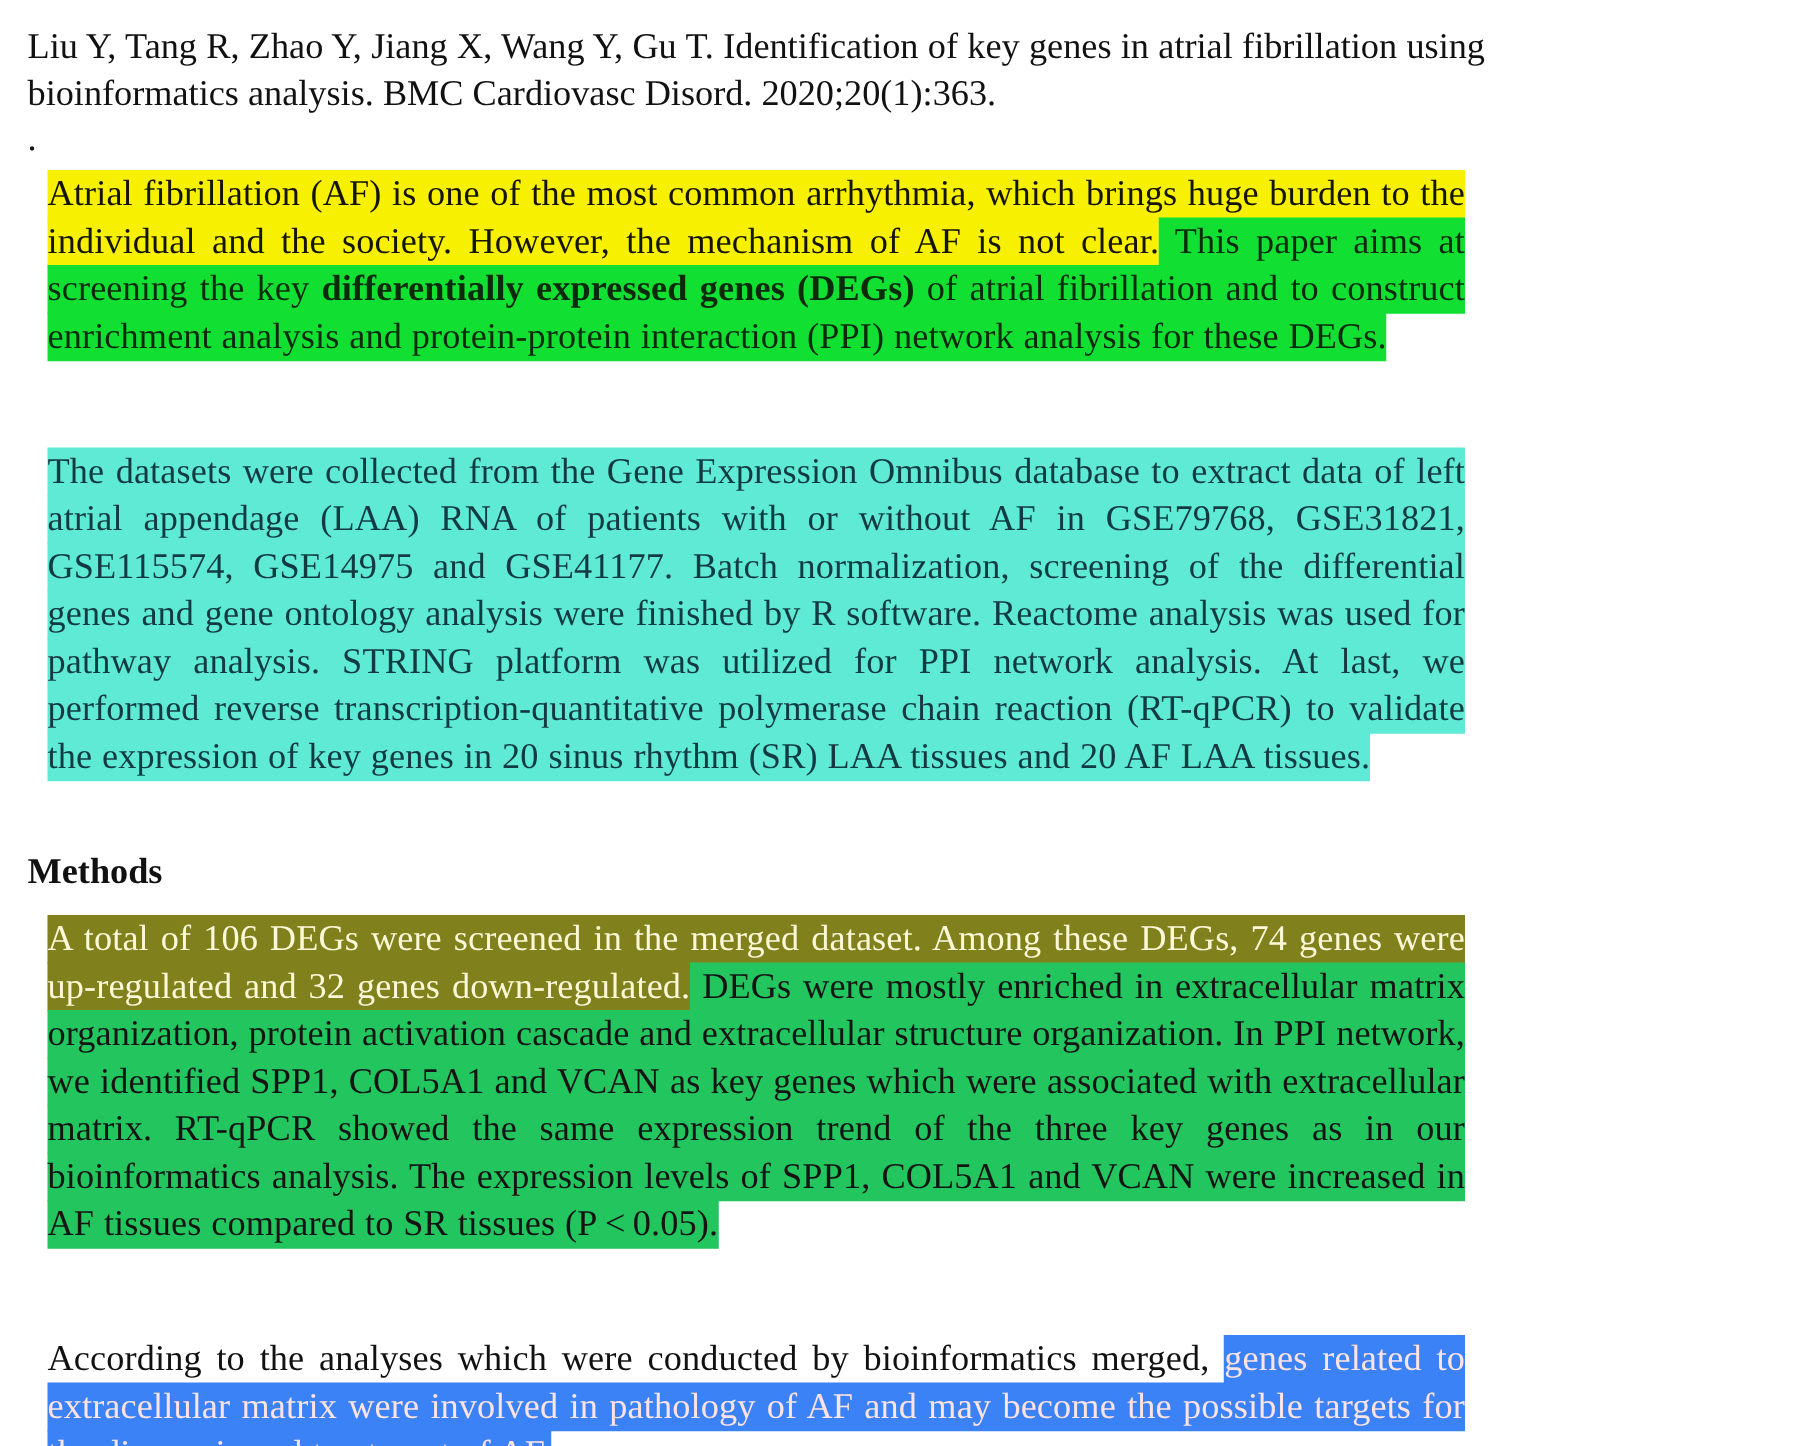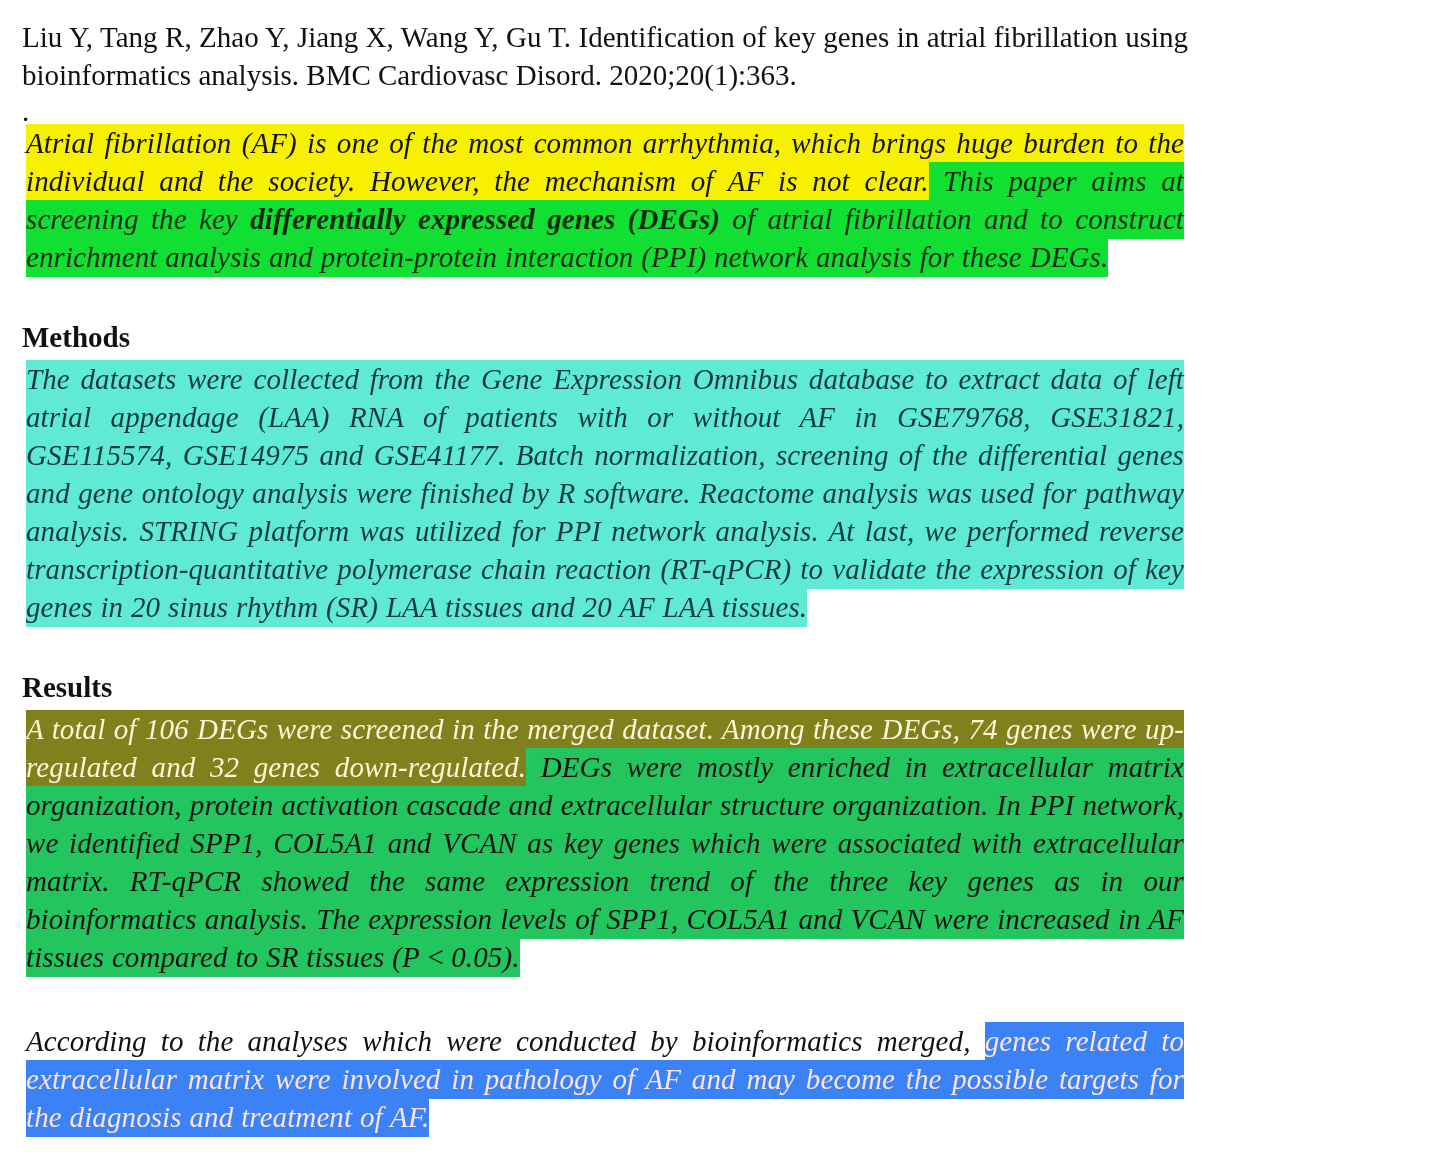--- a/index.html
+++ b/index.html
@@ -19,24 +19,23 @@
     height: 1157px;
     box-sizing: border-box;
     padding: 18px 20px 0 22px;
     position: relative;
   }
   .para {
     font-size: 29px;
     line-height: 38px;
     text-align: justify;
     text-justify: inter-word;
-    margin: 4px;
+    margin: 16px;
     letter-spacing: 0.1px;
     word-spacing: 0.5px;
-    font-style: italic;
   }
   .citation {
     font-size: 29px;
     line-height: 38px;
     text-align: justify;
     margin: 0 0 0 0;
   }
   .dotline {
     font-size: 29px;
     line-height: 22px;
@@ -74,25 +73,24 @@
 <div class="page">
 
   <p class="citation">Liu Y, Tang R, Zhao Y, Jiang X, Wang Y, Gu T. Identification of key genes in atrial fibrillation using bioinformatics analysis. BMC Cardiovasc Disord. 2020;20(1):363.</p>
 
   <div class="dotline">.</div>
 
   <p class="para"><span class="hl hl-yellow">Atrial fibrillation (AF) is one of the most common arrhythmia, which brings huge burden to the individual and the society. However, the mechanism of AF is not clear.</span><span class="hl hl-green"><span> This paper aims at screening the key </span><span class="bold">differentially expressed genes (DEGs)</span><span> of atrial fibrillation and to construct enrichment analysis and protein-protein interaction (PPI) network analysis for these DEGs.</span></span></p>
 
   <div class="gap"></div>
 
-  <h2 class="heading">Methods</h2>
   <p class="para"><span class="hl hl-cyan">The datasets were collected from the Gene Expression Omnibus database to extract data of left atrial appendage (LAA) RNA of patients with or without AF in GSE79768, GSE31821, GSE115574, GSE14975 and GSE41177. Batch normalization, screening of the differential genes and gene ontology analysis were finished by R software. Reactome analysis was used for pathway analysis. STRING platform was utilized for PPI network analysis. At last, we performed reverse transcription-quantitative polymerase chain reaction (RT-qPCR) to validate the expression of key genes in 20 sinus rhythm (SR) LAA tissues and 20 AF LAA tissues.</span></p>
 
   <div class="gap"></div>
 
-  <h2 class="heading">Results</h2>
+  <h2 class="heading">Methods</h2>
   <p class="para"><span class="hl hl-olive">A total of 106 DEGs were screened in the merged dataset. Among these DEGs, 74 genes were up-regulated and 32 genes down-regulated.</span><span class="hl hl-gray"> DEGs were mostly enriched in extracellular matrix organization, protein activation cascade and extracellular structure organization. In PPI network, we identified SPP1, COL5A1 and VCAN as key genes which were associated with extracellular matrix. RT-qPCR showed the same expression trend of the three key genes as in our bioinformatics analysis. The expression levels of SPP1, COL5A1 and VCAN were increased in AF tissues compared to SR tissues (P &lt; 0.05).</span></p>
 
   <div class="gap"></div>
 
   <p class="para"><span class="nohl">According to the analyses which were conducted by bioinformatics merged, </span><span class="hl hl-red">genes related to extracellular matrix were involved in pathology of AF and may become the possible targets for the diagnosis and treatment of AF.</span></p>
 
 </div>
 
 </body></html>

